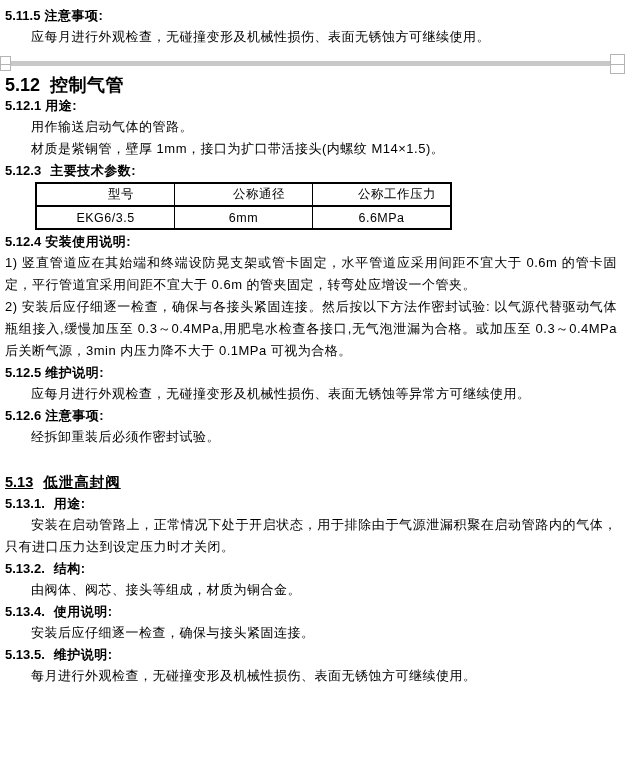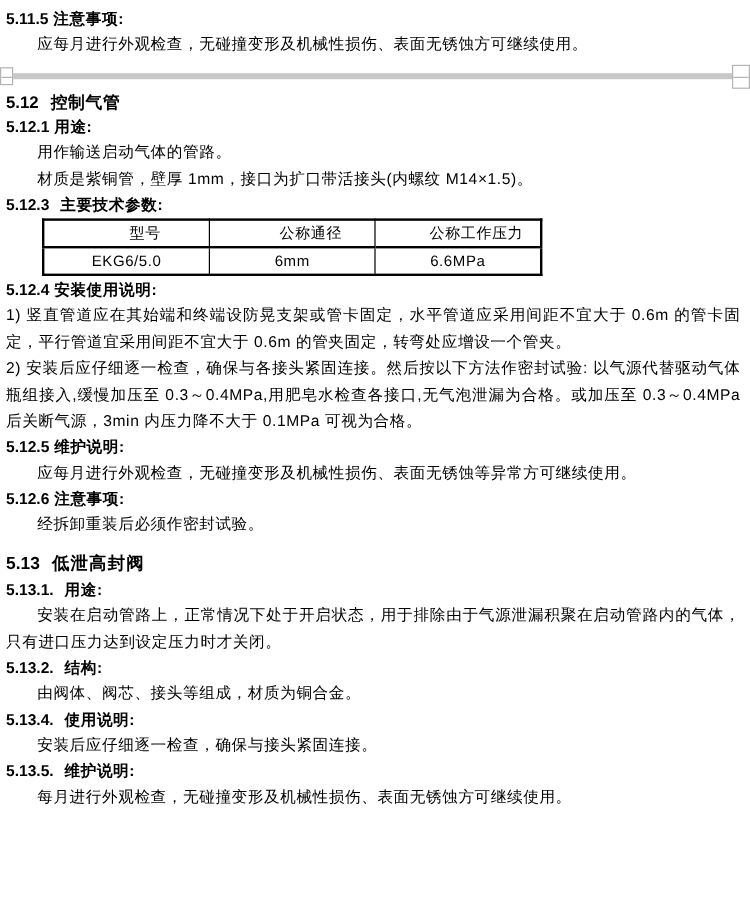--- a/index.html
+++ b/index.html
@@ -14,25 +14,25 @@
     width:625px; height:604px;
     padding:5px 8px 0 5px;
   }
   .h2 {
     font-weight:700; font-size:13px; line-height:21px;
     white-space:nowrap; letter-spacing:0.5px;
   }
   .h2 .num { margin-right:4px; letter-spacing:0; }
   .h2.wide-gap .num { margin-right:9px; }
   .h1 {
-    font-weight:700; font-size:14px; line-height:20px;
+    font-weight:700; font-size:18px; line-height:20px;
     letter-spacing:0.5px; white-space:nowrap;
   }
   .h1 .num { margin-right:10px; letter-spacing:0; }
-  .h1.sans { font-size:14.5px; line-height:21px; margin-top:12px; letter-spacing:1px; }
+  .h1.sans { font-size:14.5px; line-height:21px; margin-top:24px; letter-spacing:1px;text-decoration:underline; }
   p.body {
     margin:0; font-size:13px; line-height:22px;
     text-align:justify; letter-spacing:0.5px;
   }
   p.body.indent { text-indent:26px; }
   table.params {
     border-collapse:collapse;
     margin:1px 0 1px 30px;
     table-layout:fixed;
     width:320px;
@@ -99,21 +99,21 @@
   </div>
 
   <table class="params">
     <tbody>
         <tr class="hdr">
       <td>型号</td>
       <td>公称通径</td>
       <td>公称工作压力</td>
     </tr>
     <tr>
-      <td class="tight">EKG6/5.0</td>
+      <td class="tight">EKG6/3.5</td>
       <td class="tight">6mm</td>
       <td class="tight">6.6MPa</td>
     </tr>
   </tbody>
     </table>
 
   <div class="h2">
     <span class="num">5.12.4</span><span>安装使用说明:</span>
   </div>
   <p class="body">1) 竖直管道应在其始端和终端设防晃支架或管卡固定，水平管道应采用间距不宜大于 0.6m 的管卡固定，平行管道宜采用间距不宜大于 0.6m 的管夹固定，转弯处应增设一个管夹。</p>

